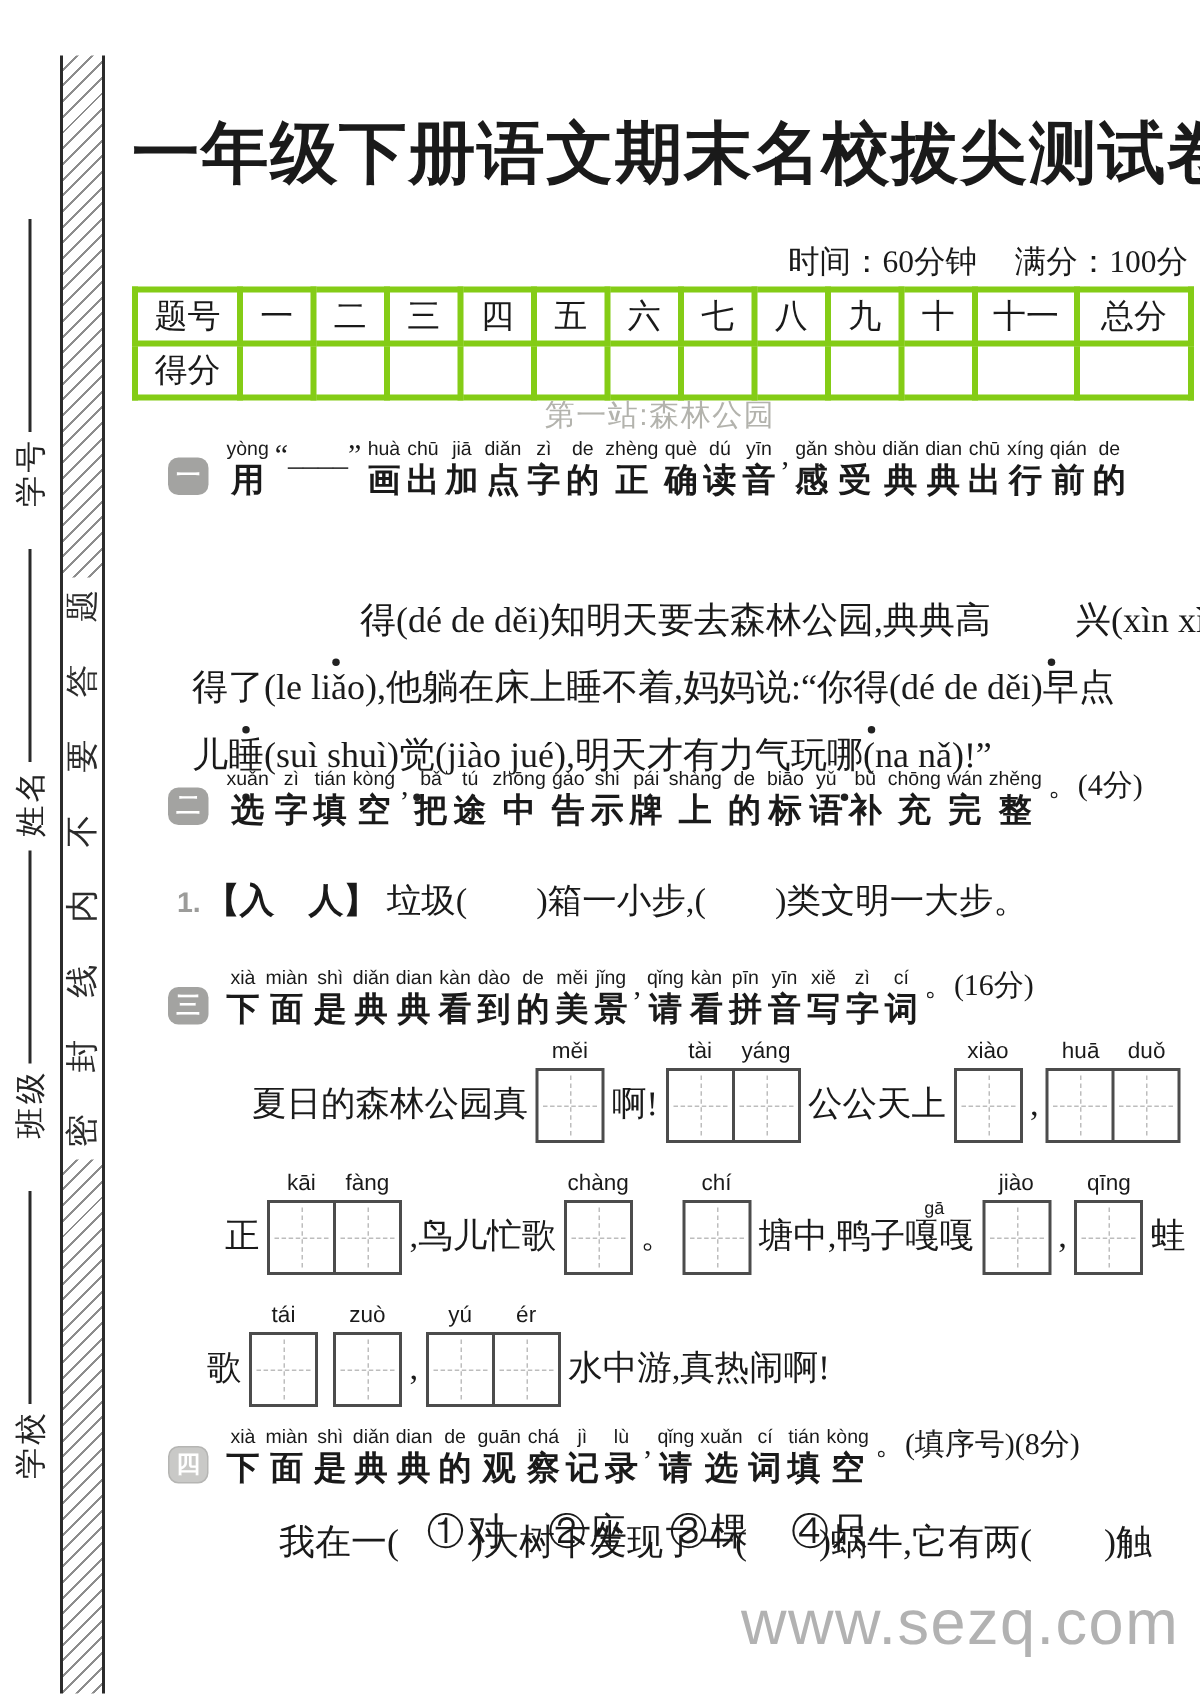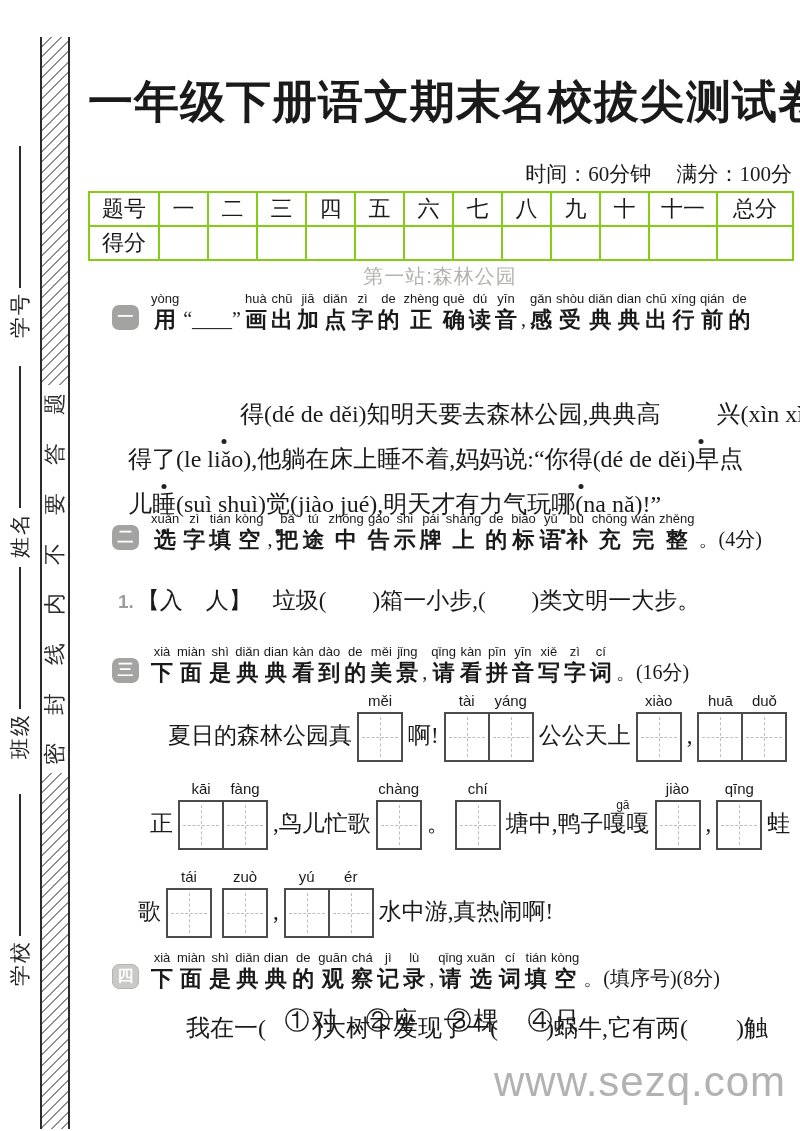--- a/index.html
+++ b/index.html
@@ -21,48 +21,48 @@
          align-items:center;padding:4px 0}
   .sealch{display:block;transform:rotate(-90deg);font-size:22px;color:#2b2b2b}
 
   
   .title{position:absolute;left:88px;top:72px;width:704px;text-align:center;
          font-weight:bold;font-size:45px;letter-spacing:1px;white-space:nowrap}
   .meta{position:absolute;right:8px;top:160px;font-size:21px}
   .meta span{margin-left:20px}
   table.score{position:absolute;left:88px;top:191px;width:704px;border-collapse:collapse;
               table-layout:fixed;font-size:22px}
-  table.score td{border:2px solid #84cc16;height:32px;text-align:center;padding:0;overflow:hidden}
+  table.score td{border:4px solid #84cc16;height:32px;text-align:center;padding:0;overflow:hidden}
   .section{position:absolute;left:88px;top:263px;width:704px;text-align:center;
            color:#b3b3ad;font-family:"Liberation Sans",sans-serif;font-size:20px;letter-spacing:1px}
 
   
   .qhead{position:absolute;left:112px;display:flex;align-items:flex-end}
   .qicon{width:27px;height:25px;border-radius:7px;background:#a3a3a1;color:#fff;
          display:flex;align-items:center;justify-content:center;
          font:bold 16px "Liberation Sans",sans-serif;margin:0 10px 3px 0;flex:none}
   .qicon.light{background:#c9c9c7;border:1px solid #b5b5b3;box-sizing:border-box}
-  .rub{display:flex;align-items:flex-end;flex-wrap:nowrap}
+  .rub{display:flex;flex-wrap:nowrap}
   .ru{display:flex;flex-direction:column;align-items:center;margin:0 2px}
   .ru i{font:13px "Liberation Sans",sans-serif;font-style:normal;line-height:15px;white-space:pre}
   .ru b{font:bold 22px "Liberation Sans",sans-serif;line-height:27px}
   .pl{font-size:20px;line-height:27px;margin:0 2px;white-space:pre}
 
   
   .pass{position:absolute;left:128px;top:392px;width:672px;font-size:24px;line-height:45px}
   .pline{white-space:nowrap}
   .pline.ind{text-indent:56px}
   .du{position:relative;display:inline-block}
   .du:after{content:"";position:absolute;left:50%;transform:translateX(-50%);bottom:-7px;
             width:5px;height:5px;border-radius:50%;background:#222}
 
   
   .q2item{position:absolute;left:118px;font-size:23px;white-space:nowrap}
   .q2item .num{color:#9c9c9a;font:bold 19px "Liberation Sans",sans-serif;margin-right:3px}
-  .q2item .ch{font-weight:normal;margin-right:21px}
+  .q2item .ch{font-weight:bold;margin-right:6px}
 
   
   .fl{position:absolute;display:flex;align-items:flex-end;font-size:23px;white-space:pre}
   .fl .tx{margin-bottom:12px;line-height:28px}
   .bg{display:flex;flex-direction:column;align-items:center;margin:0 5px}
   .pins{display:flex;height:20px}
   .pins i{width:44px;text-align:center;font:15px "Liberation Sans",sans-serif;font-style:normal}
   .cells{display:flex;border:2px solid #4c4c4c;background:#fff}
   .cell{display:block;width:42px;height:46px;position:relative}
   .cell+.cell{border-left:2px solid #4c4c4c}

